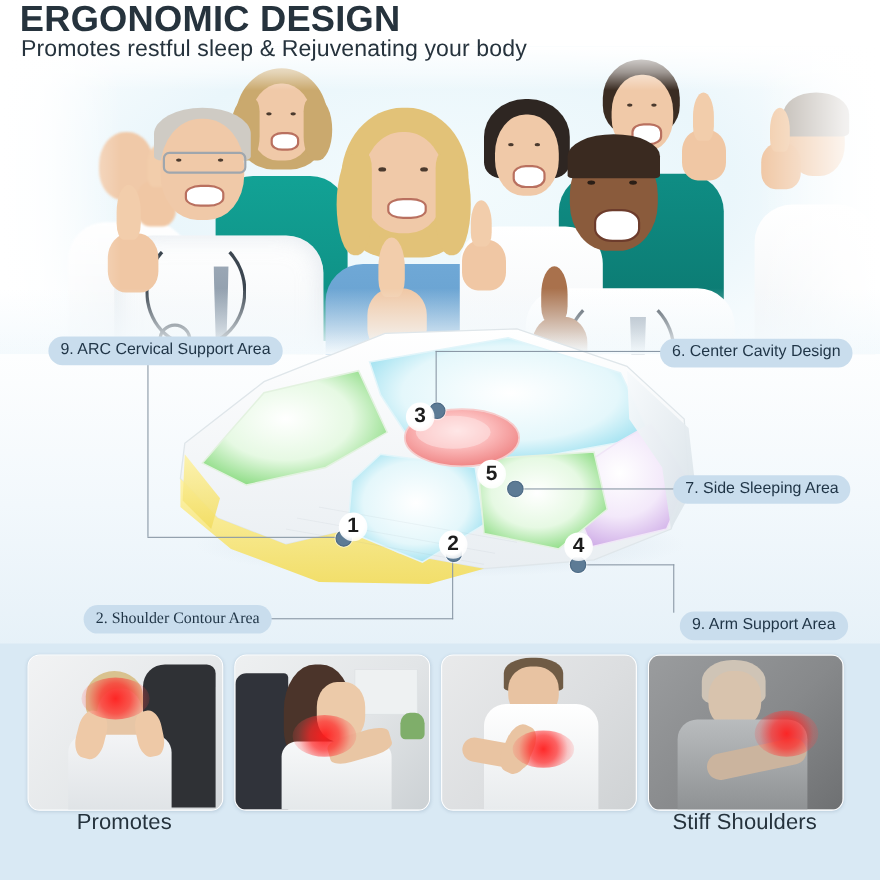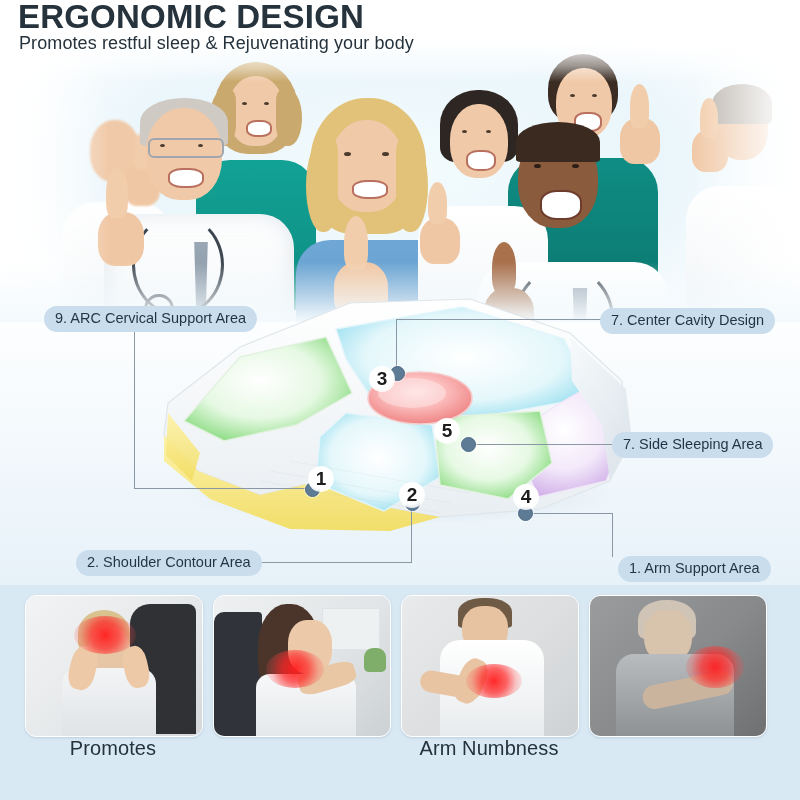--- a/index.html
+++ b/index.html
@@ -12,21 +12,21 @@
 
   
   .header{position:absolute;left:0;top:0;width:800px;height:70px;z-index:40;}
   .title{
     position:absolute;left:18px;top:-2px;
     font-size:33px;font-weight:bold;color:#26333d;letter-spacing:.2px;
     white-space:nowrap;
   }
   .subtitle{
     position:absolute;left:19px;top:33px;
-    font-size:18px;font-weight:normal;color:#26333d;letter-spacing:.1px;
+    font-size:21px;font-weight:normal;color:#26333d;letter-spacing:.1px;
     white-space:nowrap;
   }
 
   
   .photo-band{position:absolute;left:0;top:42px;width:800px;height:280px;overflow:hidden;z-index:10;}
   .photo-bg{position:absolute;inset:0;background:
       radial-gradient(ellipse 60% 80% at 50% 45%, #f3fbfd 0%, #eaf6fb 55%, #ffffff 100%);}
   .pfade-l{position:absolute;left:0;top:0;width:110px;height:100%;
       background:linear-gradient(to right,#fff 0%,rgba(255,255,255,.85) 35%,rgba(255,255,255,0) 100%);z-index:9;}
   .pfade-r{position:absolute;right:0;top:0;width:110px;height:100%;
@@ -268,33 +268,33 @@
       </g>
     </svg>
   </div>
 
   <div class="pill" style="left:44px;top:306px;">9. ARC Cervical Support Area</div>
   <div class="leader lv" style="left:134px;top:330px;height:158px;"></div>
   <div class="leader lh" style="left:134px;top:488px;width:176px;"></div>
   <div class="dot" style="left:305px;top:482px;"></div>
   <div class="numbubble" style="left:308px;top:466px;">1</div>
 
-  <div class="pill" style="left:76px;top:550px;">2. Shoulder Contour Area</div>
+  <div class="pill" style="left:76px;top:550px;font-family:Liberation Serif, serif;">2. Shoulder Contour Area</div>
   <div class="leader lh" style="left:240px;top:562px;width:172px;"></div>
   <div class="leader lv" style="left:411px;top:503px;height:60px;"></div>
   <div class="dot" style="left:405px;top:496px;"></div>
   <div class="numbubble" style="left:399px;top:482px;">2</div>
 
-  <div class="pill" style="left:600px;top:308px;">7. Center Cavity Design</div>
+  <div class="pill" style="left:600px;top:308px;">6. Center Cavity Design</div>
   <div class="leader lh" style="left:396px;top:319px;width:206px;"></div>
   <div class="leader lv" style="left:396px;top:319px;height:51px;"></div>
   <div class="dot" style="left:390px;top:366px;"></div>
   <div class="numbubble" style="left:369px;top:366px;">3</div>
 
-  <div class="pill" style="left:618px;top:556px;">1. Arm Support Area</div>
+  <div class="pill" style="left:618px;top:556px;">9. Arm Support Area</div>
   <div class="leader lv" style="left:612px;top:513px;height:44px;"></div>
   <div class="leader lh" style="left:531px;top:513px;width:82px;"></div>
   <div class="dot" style="left:518px;top:506px;"></div>
   <div class="numbubble" style="left:513px;top:484px;">4</div>
 
   <div class="pill" style="left:612px;top:432px;">7. Side Sleeping Area</div>
   <div class="leader lh" style="left:470px;top:444px;width:144px;"></div>
   <div class="dot" style="left:461px;top:437px;"></div>
   <div class="numbubble" style="left:434px;top:418px;">5</div>
 
@@ -342,16 +342,16 @@
           <div style="position:absolute;left:48px;top:4px;width:58px;height:40px;background:#cfc4b6;border-radius:48% 48% 20% 20%;"></div>
           <div style="position:absolute;left:54px;top:14px;width:48px;height:52px;background:#d8c3ad;border-radius:44%;"></div>
           <div style="position:absolute;left:26px;top:58px;width:118px;height:82px;background:linear-gradient(to bottom,#b9bcbe,#8f9294);border-radius:18px 18px 0 0;"></div>
           <div style="position:absolute;left:52px;top:82px;width:92px;height:24px;background:#cbb49e;border-radius:12px;transform:rotate(-12deg);"></div>
           <div class="painglow" style="left:96px;top:50px;width:58px;height:42px;"></div>
         </div>
       </div>
     </div>
 
     <div class="caption" style="left:25px;">Promotes</div>
-    <div class="caption" style="left:401px;">Arm Numbness</div>
+    <div class="caption" style="left:589px;">Stiff Shoulders</div>
   </div>
 
 </div>
 
 </body></html>

